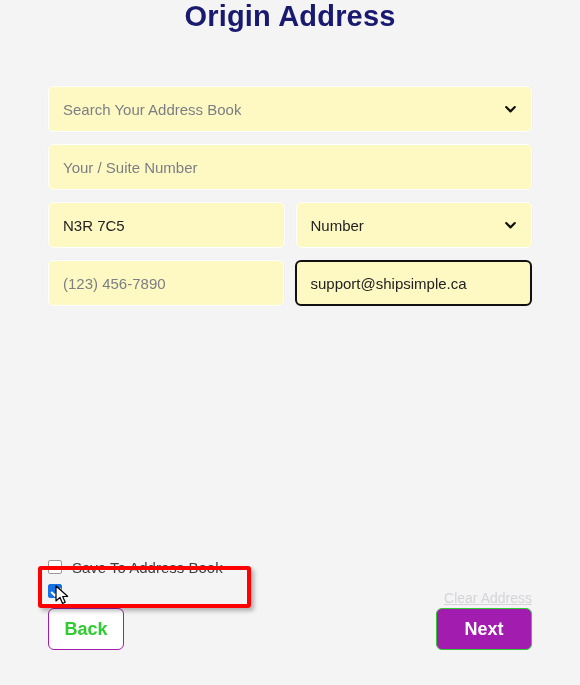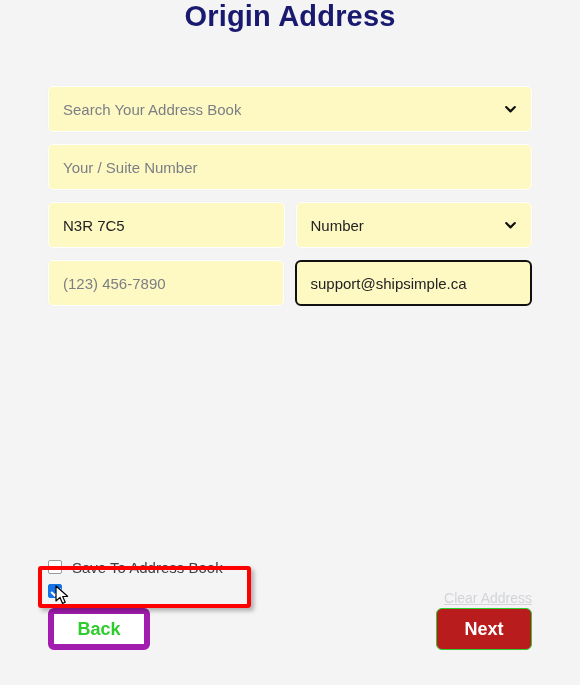--- a/index.html
+++ b/index.html
@@ -144,29 +144,29 @@
     border-radius: 6px;
     font-size: 18px;
     font-weight: bold;
     display: flex;
     align-items: center;
     justify-content: center;
     cursor: pointer;
   }
   .btn-back {
     left: 0;
-    width: 102px;
+    width: 76px;
     background: #ffffff;
-    border: 6px solid #a21caf;
+    border: 1px solid #a21caf;
     color: #2ecc2e;
   }
   .btn-next {
     right: 0;
     width: 96px;
-    background: #b91c1c;
+    background: #a21caf;
     border: 1px solid #2ecc2e;
     color: #ffffff;
   }
 
   .highlight-box {
     position: absolute;
     left: 38px;
     top: 566px;
     width: 213px;
     height: 42px;

